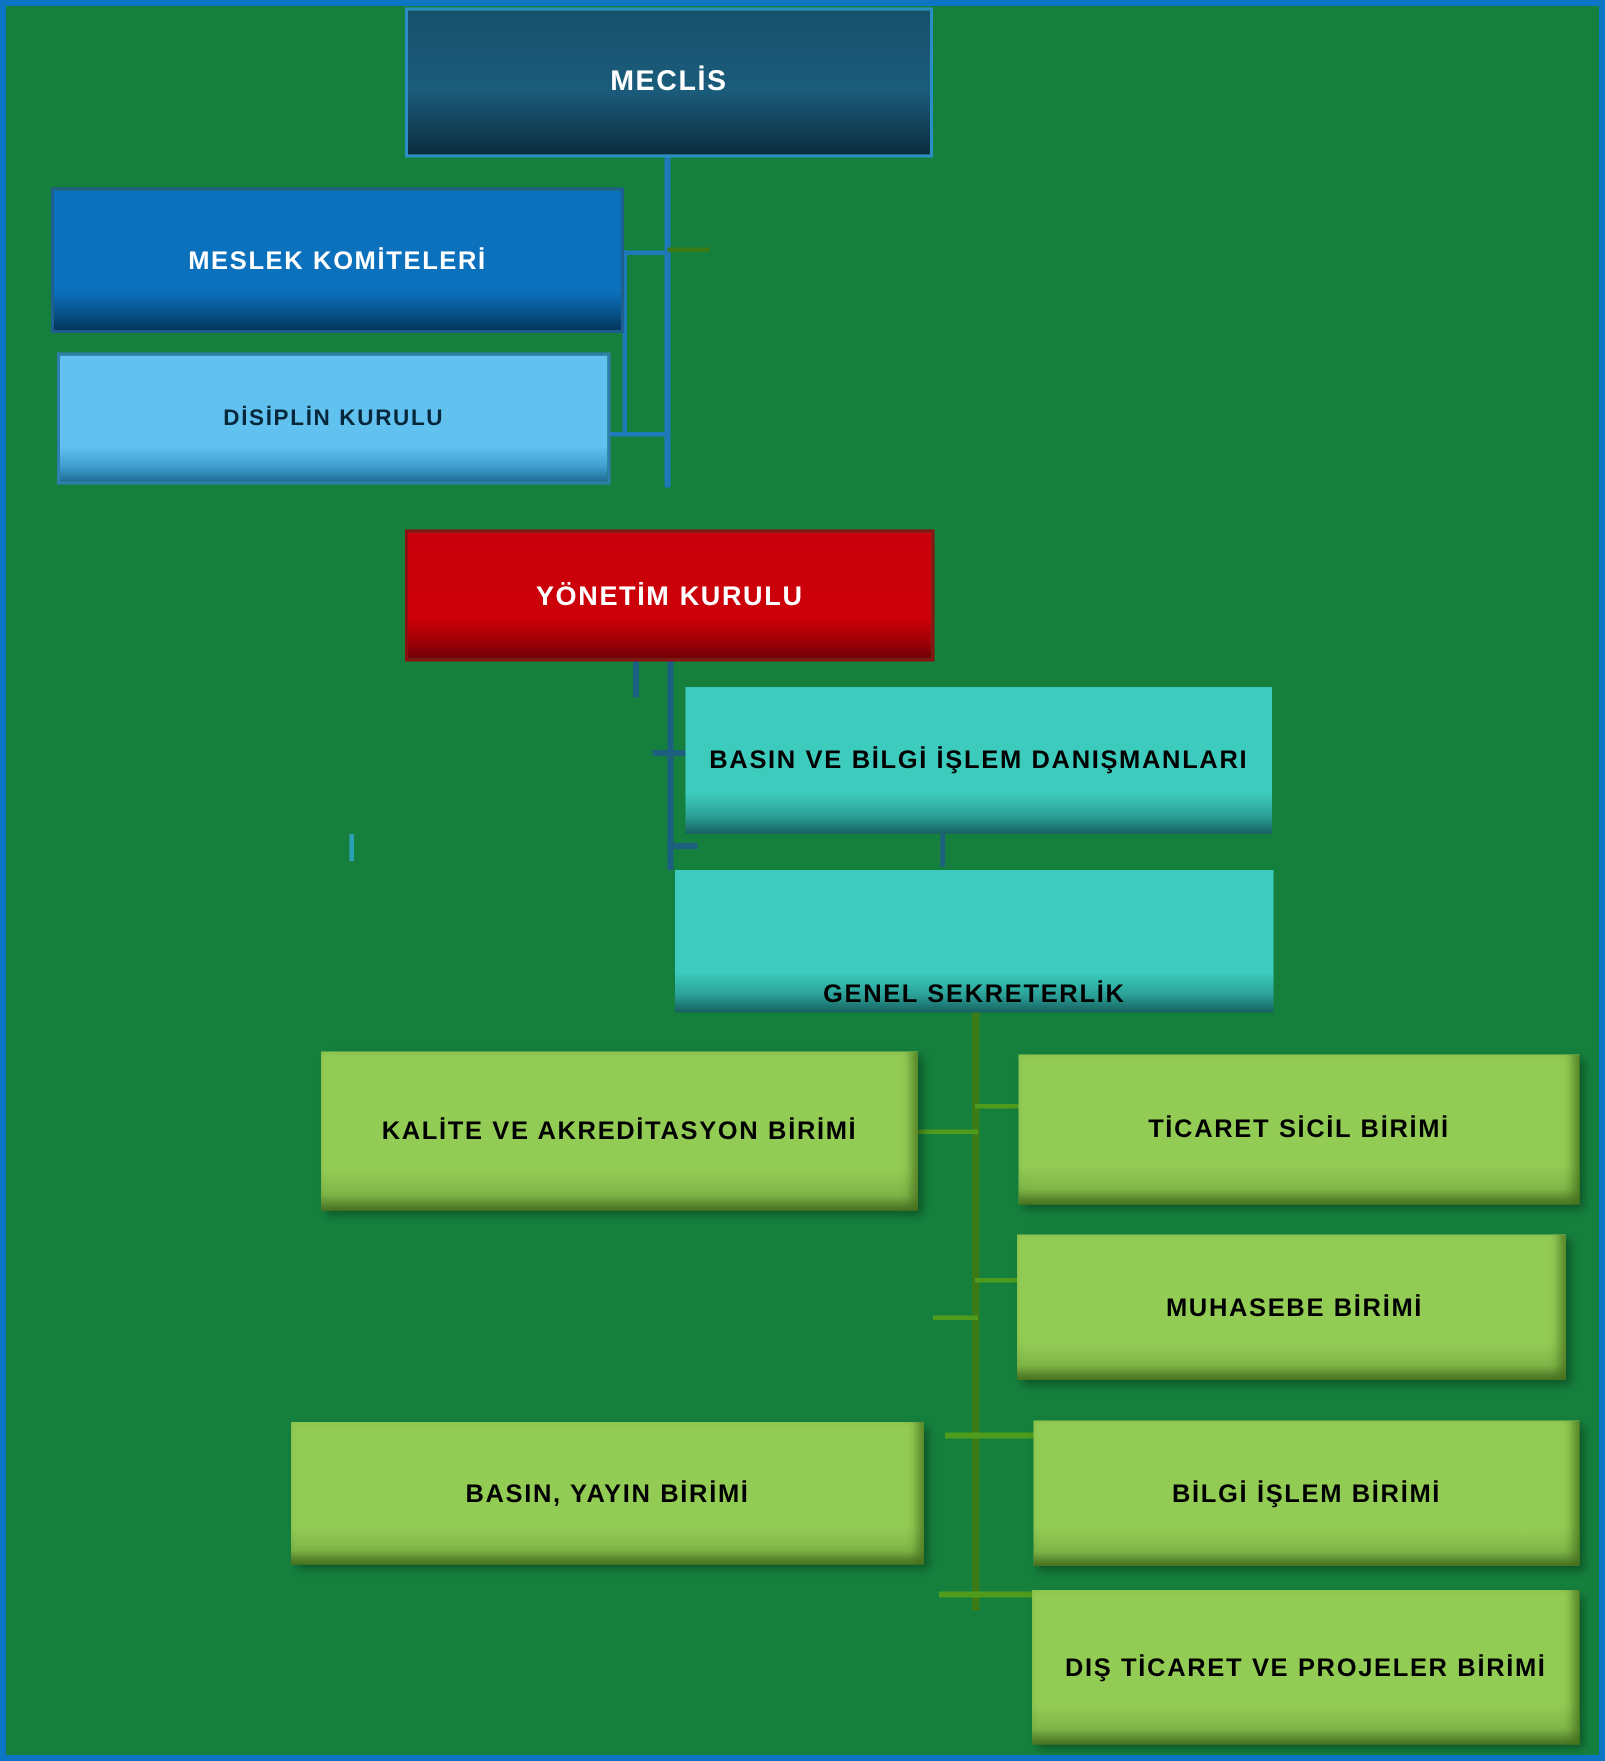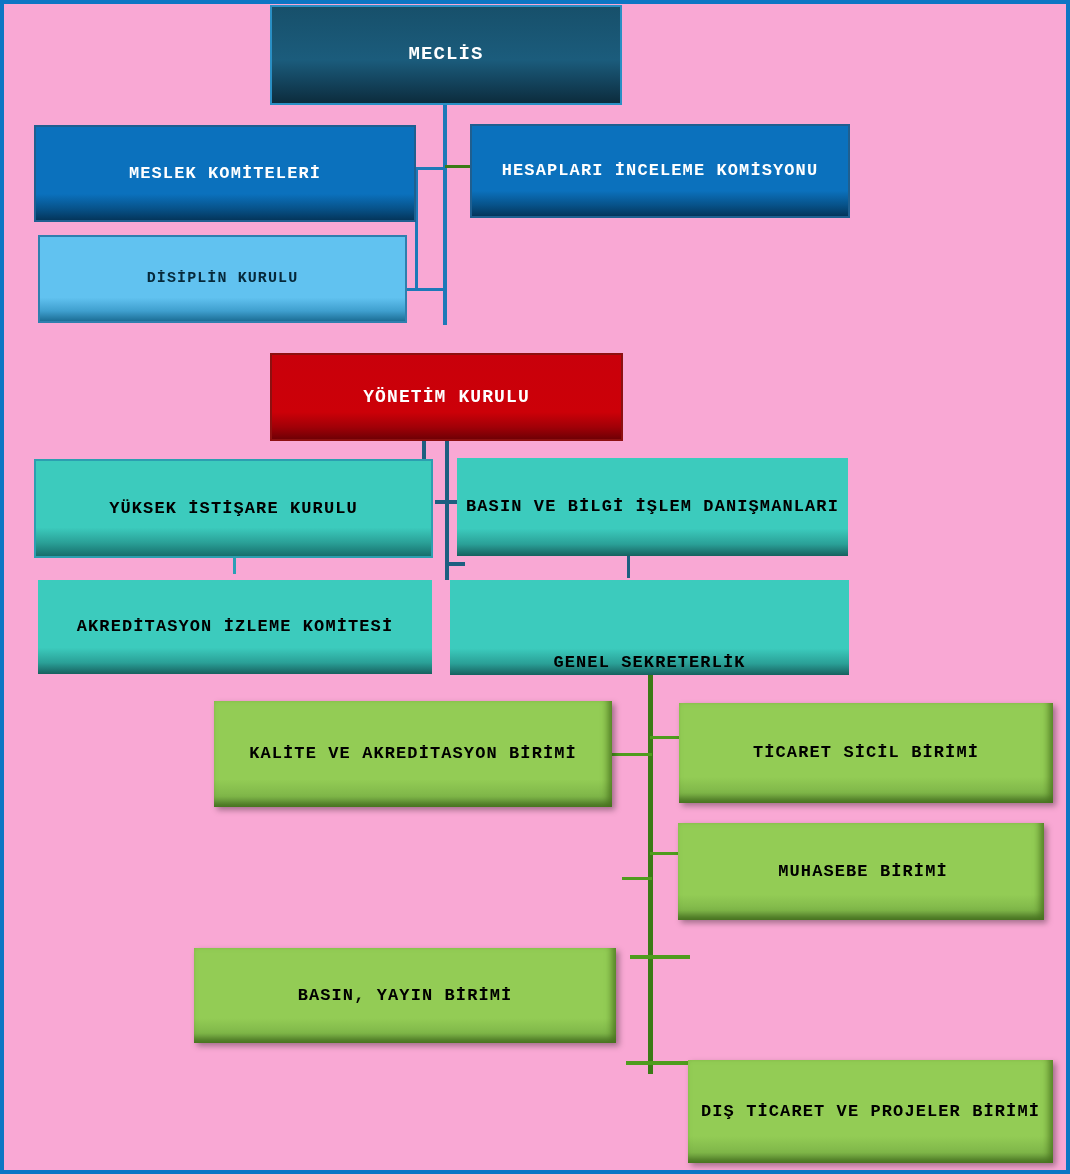--- a/index.html
+++ b/index.html
@@ -4,23 +4,23 @@
 <style>
   html, body {
     margin: 0;
     padding: 0;
     background: #000000;
   }
   #chart-root {
     position: relative;
     width: 1070px;
     height: 1174px;
-    background: #f9a8d4;
+    background: #15803d;
     overflow: hidden;
-    font-family: Liberation Mono, monospace;
+    font-family: Liberation Sans, sans-serif;
     box-sizing: border-box;
   }
   
   #page-frame {
     position: absolute;
     left: 0; top: 0;
     width: 1070px; height: 1174px;
     border: 4px solid #0d76c4;
     box-sizing: border-box;
     pointer-events: none;
@@ -128,43 +128,34 @@
   <div class="conn c-greenlt" style="left:650px; top:1061px; width:38px; height:4px;"></div>
 
   <div class="node n-meclis" style="left:270px; top:5px; width:352px; height:100px; font-size:19px;">
     <span>MECLİS</span>
   </div>
 
   <div class="node n-blue" style="left:34px; top:125px; width:382px; height:97px; font-size:17px;">
     <span>MESLEK KOMİTELERİ</span>
   </div>
 
-  <div class="node n-blue" style="left:470px; top:124px; width:380px; height:94px; font-size:17px;">
-    <span>HESAPLARI İNCELEME KOMİSYONU</span>
-  </div>
 
   <div class="node n-lightblue" style="left:38px; top:235px; width:369px; height:88px; font-size:15px;">
     <span>DİSİPLİN KURULU</span>
   </div>
 
   <div class="node n-red" style="left:270px; top:353px; width:353px; height:88px; font-size:18px;">
     <span>YÖNETİM KURULU</span>
   </div>
 
-  <div class="node n-teal" style="left:34px; top:459px; width:399px; height:99px; font-size:17px;">
-    <span>YÜKSEK İSTİŞARE KURULU</span>
-  </div>
 
   <div class="node n-teal-plain" style="left:457px; top:458px; width:391px; height:98px; font-size:17px;">
     <span>BASIN VE BİLGİ İŞLEM DANIŞMANLARI</span>
   </div>
 
-  <div class="node n-teal-plain" style="left:38px; top:580px; width:394px; height:94px; font-size:17px;">
-    <span>AKREDİTASYON İZLEME KOMİTESİ</span>
-  </div>
 
   <div class="node n-teal-plain" style="left:450px; top:580px; width:399px; height:95px; font-size:17px;align-items:flex-end;">
     <span>GENEL SEKRETERLİK</span>
   </div>
 
   <div class="node n-green" style="left:214px; top:701px; width:398px; height:106px; font-size:17px;">
     <span>KALİTE VE AKREDİTASYON BİRİMİ</span>
   </div>
 
   <div class="node n-green" style="left:679px; top:703px; width:374px; height:100px; font-size:17px;">
@@ -173,20 +164,23 @@
 
 
   <div class="node n-green" style="left:678px; top:823px; width:366px; height:97px; font-size:17px;padding-left:12px;">
     <span>MUHASEBE BİRİMİ</span>
   </div>
 
   <div class="node n-green" style="left:194px; top:948px; width:422px; height:95px; font-size:17px;">
     <span>BASIN, YAYIN BİRİMİ</span>
   </div>
 
+  <div class="node n-green" style="left:689px; top:947px; width:364px; height:97px; font-size:17px;">
+    <span>BİLGİ İŞLEM BİRİMİ</span>
+  </div>
 
 
   <div class="node n-green" style="left:688px; top:1060px; width:365px; height:103px; font-size:17px;">
     <span>DIŞ TİCARET VE PROJELER BİRİMİ</span>
   </div>
 
   <div id="page-frame"></div>
 </div>
 
 </body></html>

